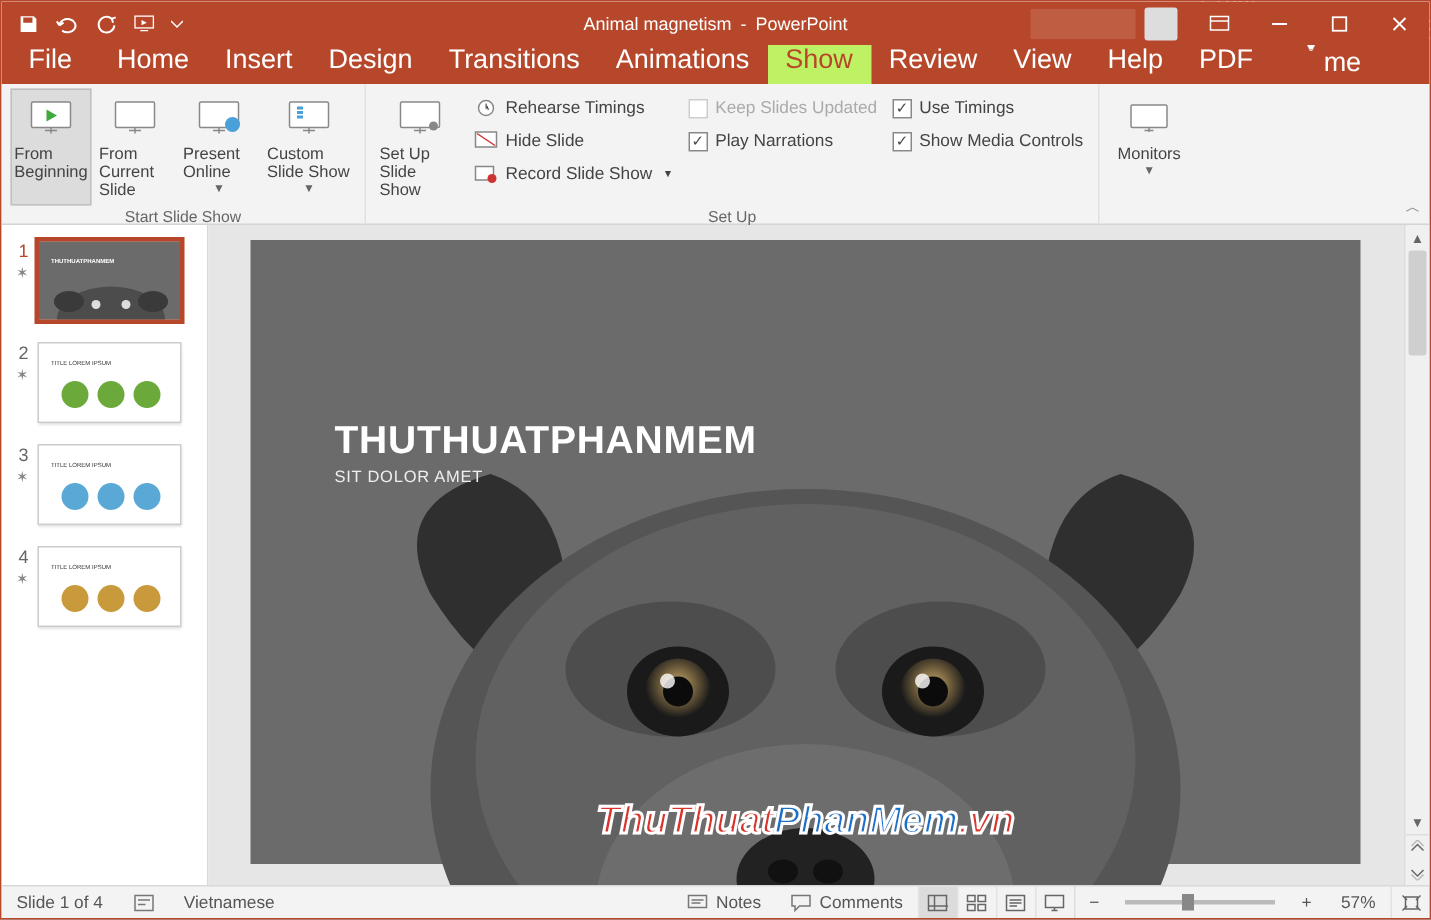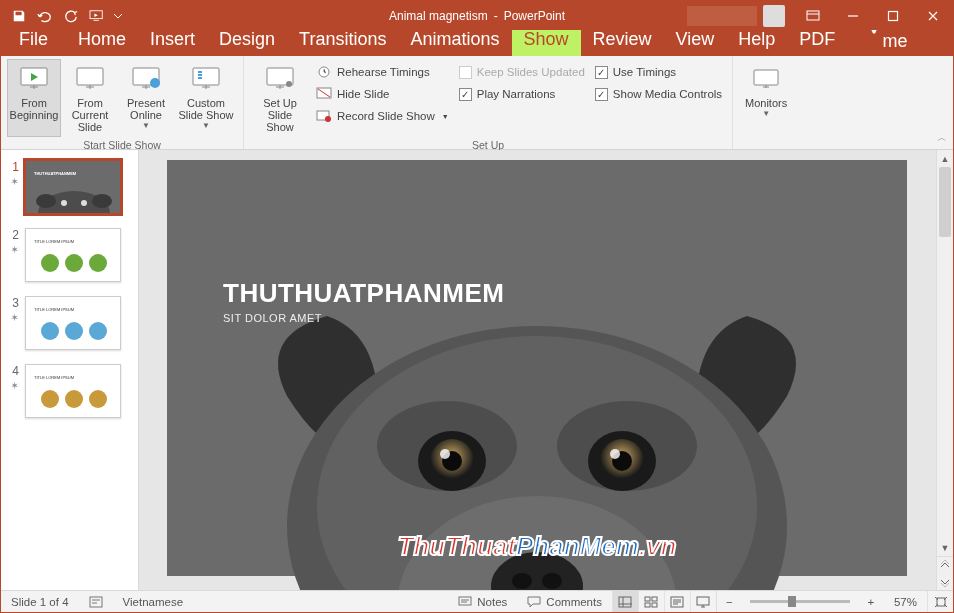--- a/index.html
+++ b/index.html
@@ -21,21 +21,21 @@
     .tab.file { padding-left: 18px; padding-right: 18px; }
     .tab.active { background: #bef264; color: #b7472a; }
     .tabs-right { margin-left: auto; display: flex; align-items: flex-start; gap: 14px; padding-right: 14px; padding-bottom: 4px; }
     .tabs-right-item { display: flex; align-items: center; gap: 4px; cursor: pointer; }
 
     
     .ribbon { height: 94px; background: #f3f3f3; border-bottom: 1px solid #d4d4d4; display: flex; position: relative; }
     .group { border-right: 1px solid #e1e1e1; padding: 3px 6px 2px; display: flex; flex-direction: column; }
     .group-buttons { display: flex; gap: 2px; flex: 1; }
     .group-label { font-size: 10.5px; color: #666; text-align: center; padding-top: 2px; }
-    .big-btn { width: 54px; display: flex; flex-direction: column; align-items: center; padding: 3px 2px; cursor: pointer; text-align: center; font-size: 11px; color: #444; line-height: 1.1; border: 1px solid transparent; }
+    .big-btn { width: 54px; display: flex; flex-direction: column; align-items: center; padding: 3px 2px; cursor: pointer; font-size: 11px; color: #444; line-height: 1.1; border: 1px solid transparent; }
     .big-btn.selected { background: #dcdcdc; border: 1px solid #c0c0c0; }
     .big-btn .ico { width: 32px; height: 32px; display: flex; align-items: center; justify-content: center; margin-bottom: 2px; }
     .big-btn .drop { font-size: 8px; color: #666; margin-top: 1px; }
     .vert-items { display: flex; flex-direction: column; gap: 2px; padding: 3px 4px; font-size: 11.5px; color: #444; }
     .vert-items label { display: flex; align-items: center; gap: 5px; cursor: pointer; height: 20px; }
     .chk { width: 13px; height: 13px; border: 1px solid #888; background: #fff; display: inline-flex; align-items: center; justify-content: center; font-size: 10px; color: #444; }
     .chk.disabled { border-color: #ccc; color: #ccc; }
     .collapse-caret { position: absolute; right: 6px; bottom: 4px; font-size: 10px; color: #777; cursor: pointer; }
 
     

